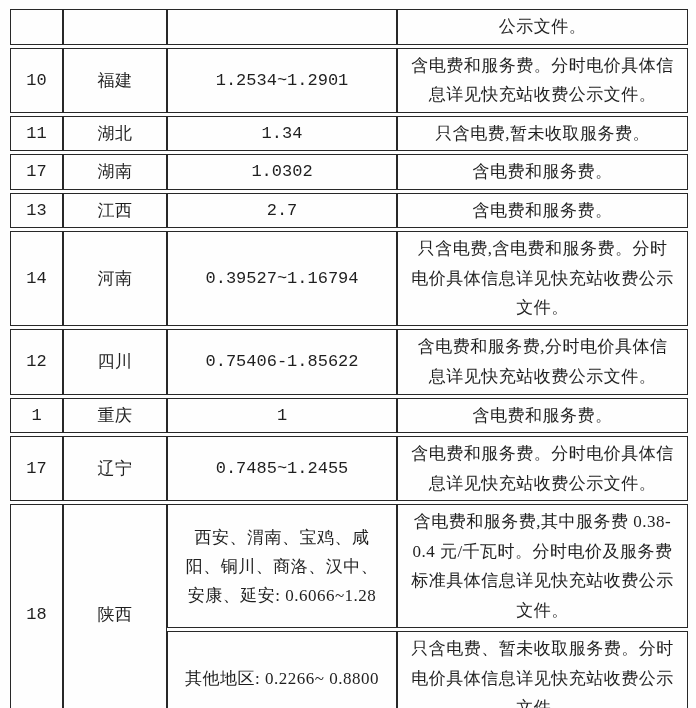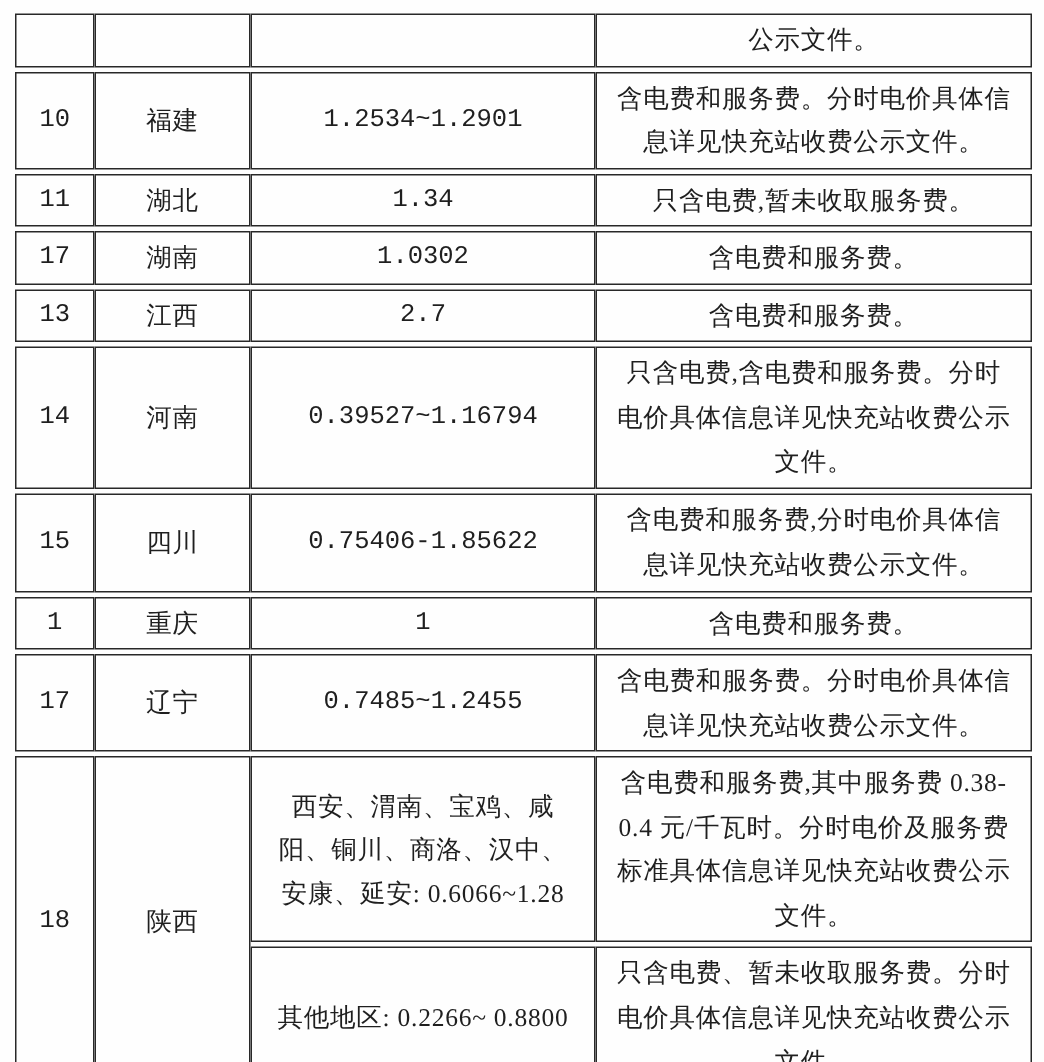--- a/index.html
+++ b/index.html
@@ -98,21 +98,21 @@
     </tr>
 
     <tr style="height:93px">
       <td class="num">14</td>
       <td>河南</td>
       <td class="num">0.39527~1.16794</td>
       <td class="note">只含电费,含电费和服务费。分时电价具体信息详见快充站收费公示文件。</td>
     </tr>
 
     <tr style="height:66px">
-      <td class="num">15</td>
+      <td class="num">12</td>
       <td>四川</td>
       <td class="num">0.75406-1.85622</td>
       <td class="note">含电费和服务费,分时电价具体信息详见快充站收费公示文件。</td>
     </tr>
 
     <tr style="height:30px">
       <td class="num">1</td>
       <td>重庆</td>
       <td class="num">1</td>
       <td class="note">含电费和服务费。</td>

